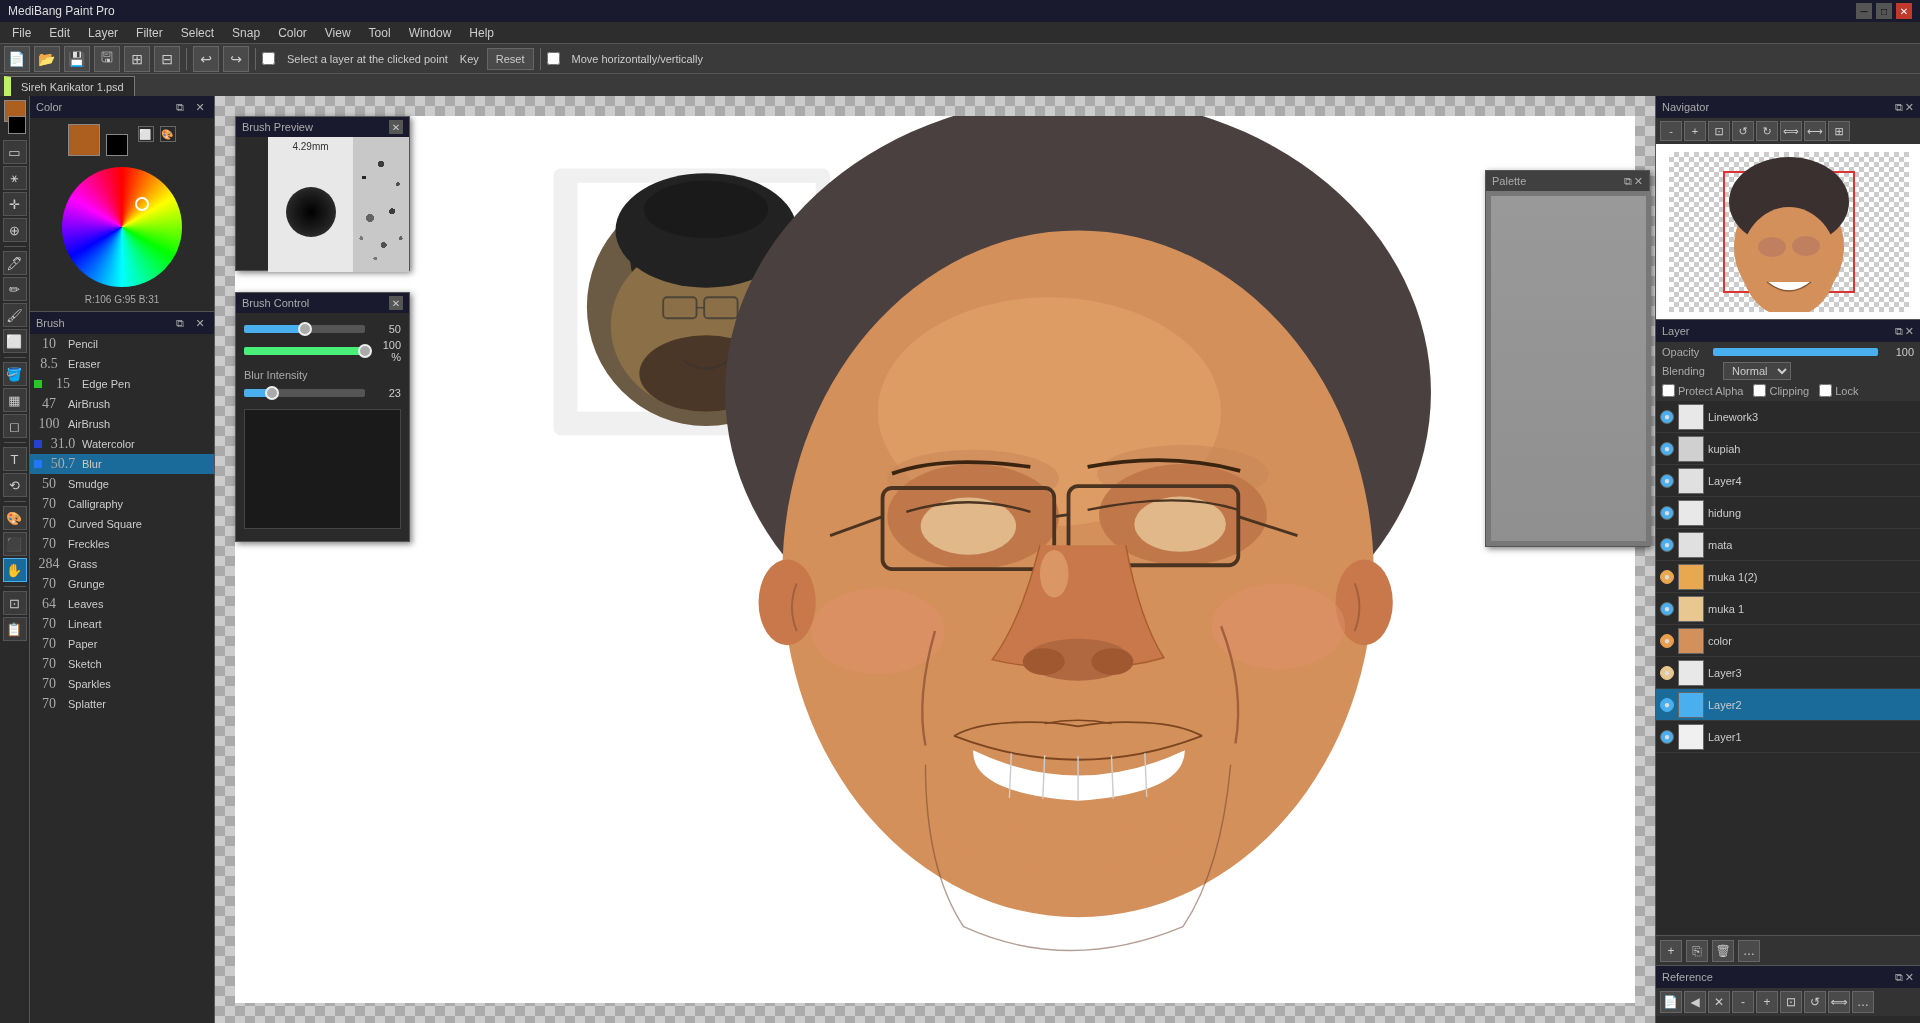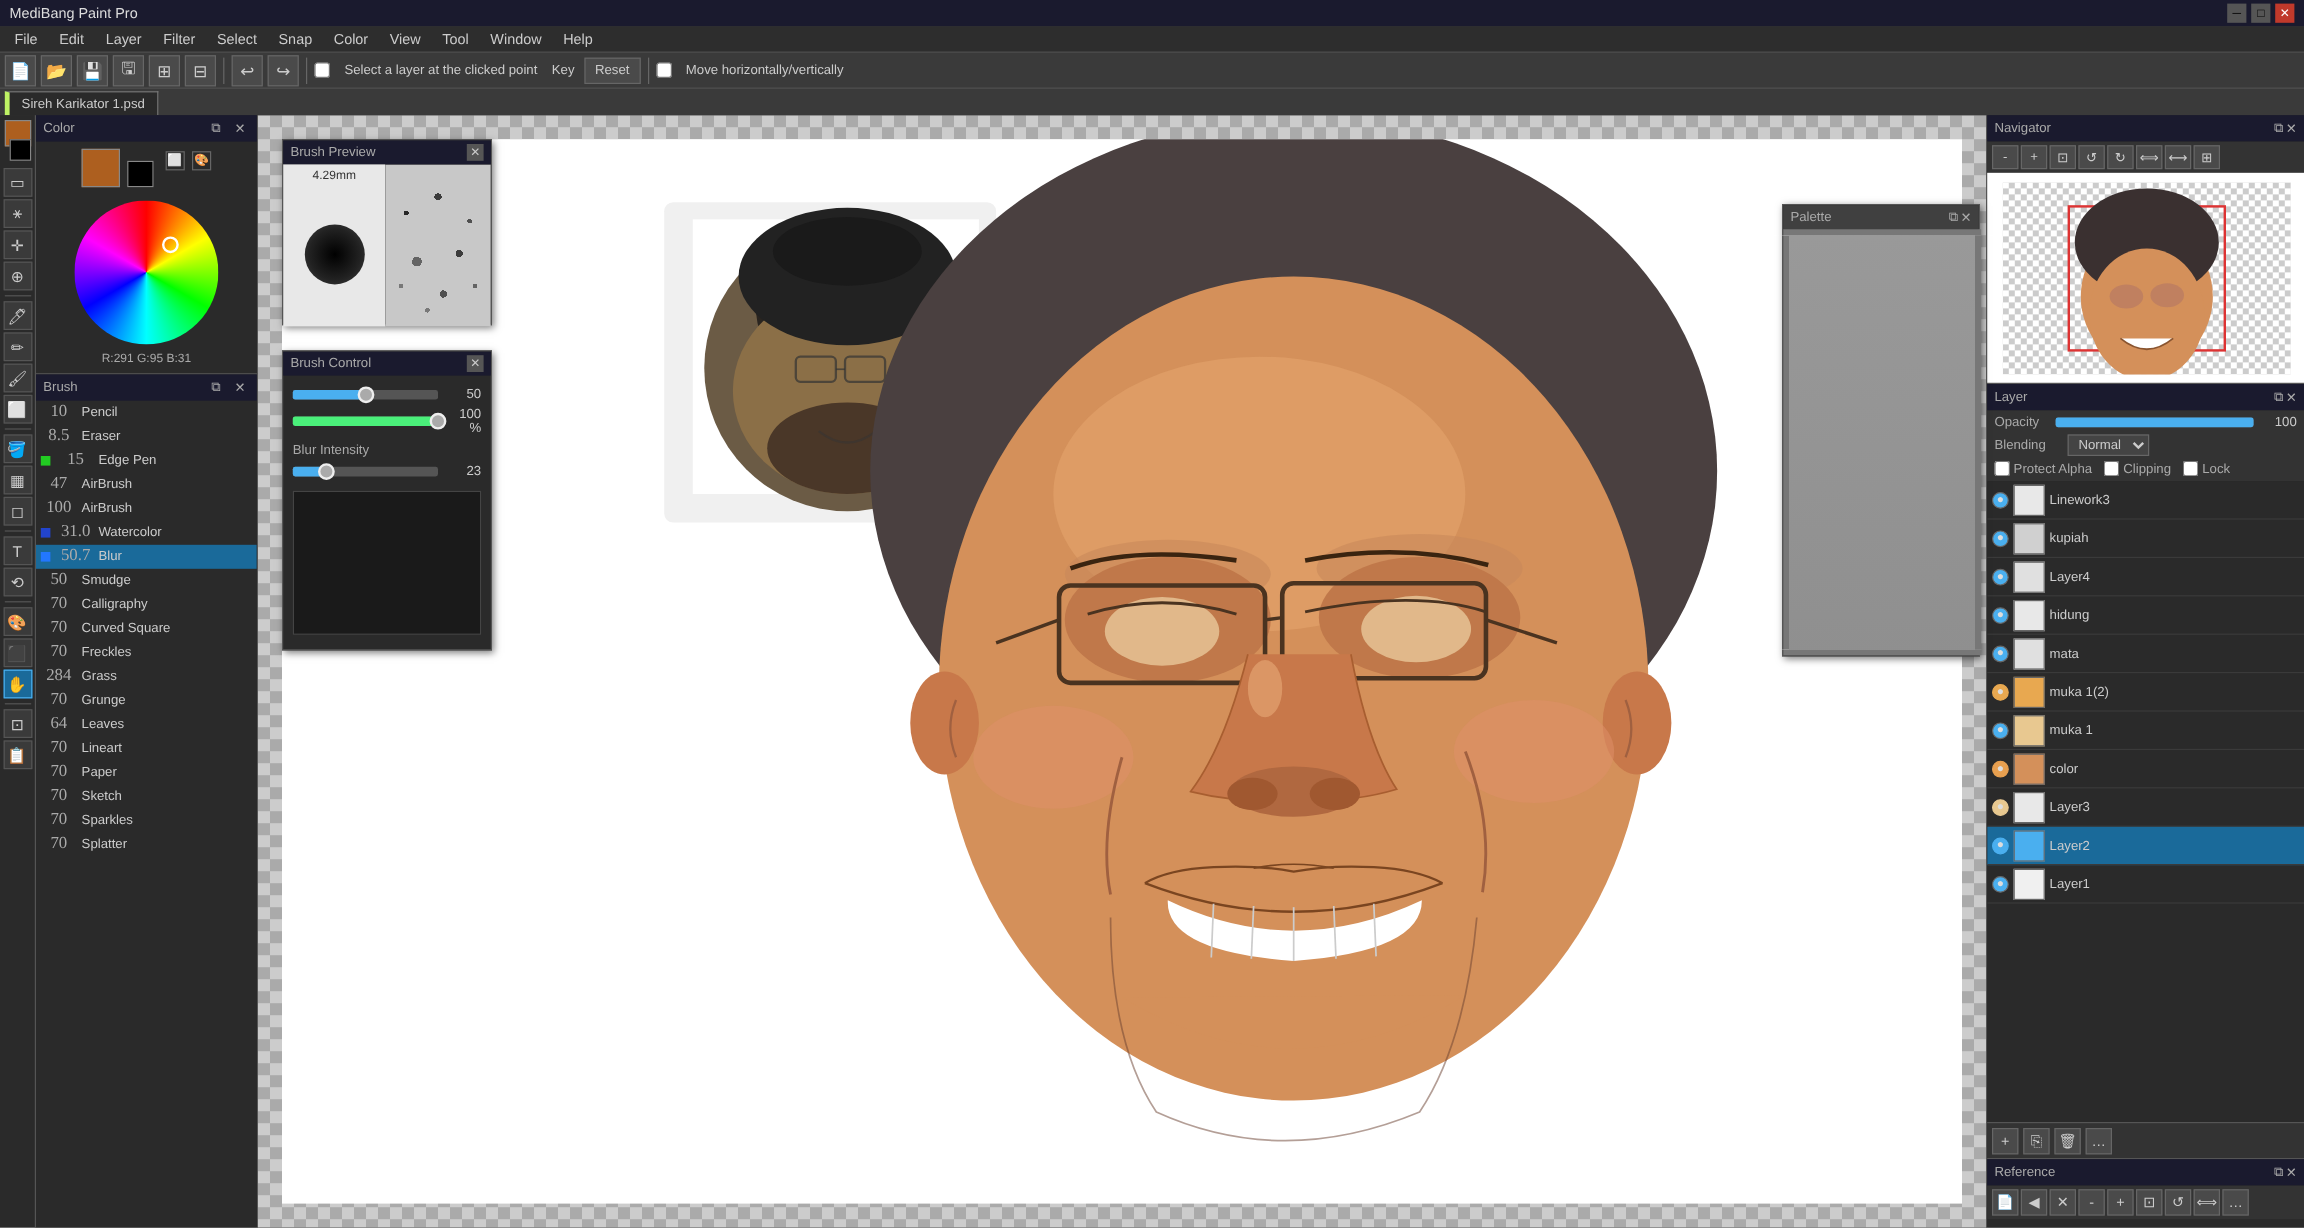--- a/index.html
+++ b/index.html
@@ -101,21 +101,21 @@
     
     .brush-ctrl-row { display: flex; align-items: center; padding: 2px 8px; gap: 6px; }
     .brush-ctrl-slider { flex: 1; height: 8px; background: #555; border-radius: 2px; position: relative; cursor: pointer; }
     .brush-ctrl-fill-blue { height: 100%; background: #4aafef; border-radius: 2px; }
     .brush-ctrl-fill-green { height: 100%; background: #4aef7a; border-radius: 2px; }
     .brush-ctrl-val { width: 30px; text-align: right; font-size: 11px; color: #ccc; }
     .brush-ctrl-knob { width: 14px; height: 14px; border-radius: 50%; background: #aaa; border: 2px solid #eee; position: absolute; top: -3px; cursor: pointer; }
 
     
     #tab-bar { height: 22px; background: #3a3a3a; display: flex; align-items: flex-end; padding: 0 4px; }
-    .tab-item { height: 20px; padding: 0 10px; background: #555; border-top: 1px solid #777; border-left: 4px solid #bef264; border-right: 1px solid #777; font-size: 11px; color: #ccc; display: flex; align-items: center; cursor: pointer; }
+    .tab-item { height: 20px; padding: 0 10px; background: #555; border-top: 1px solid #777; border-left: 7px solid #bef264; border-right: 1px solid #777; font-size: 11px; color: #ccc; display: flex; align-items: center; cursor: pointer; }
     .tab-item.active { background: #2a2a2a; }
 
     
     ::-webkit-scrollbar { width: 8px; }
     ::-webkit-scrollbar-track { background: #2a2a2a; }
     ::-webkit-scrollbar-thumb { background: #555; border-radius: 4px; }
   </style>
 </head>
 <body>
 
@@ -228,21 +228,21 @@
             <foreignObject x="5" y="5" width="120" height="120">
               <div xmlns="http://www.w3.org/1999/xhtml" style="width:120px;height:120px;border-radius:60px;background:conic-gradient(red,yellow,lime,cyan,blue,magenta,red);"></div>
             </foreignObject>
 
             <circle cx="65" cy="65" r="42" fill="rgba(0,0,0,0.0)" stroke="none"></circle>
 
             <circle cx="85" cy="42" r="6" fill="none" stroke="white" stroke-width="2"></circle>
           </svg>
         </div>
         <div style="font-size:10px;color:#aaa;margin-top:2px;">
-          R:<span>291</span>
+          R:<span>106</span>
           G:<span>95</span>
           B:<span>31</span>
         </div>
       </div>
     </div>
 
     <div id="brush-panel-inner" style="flex:1;display:flex;flex-direction:column;border-top:1px solid #555;">
       <div class="panel-header">
         <span>Brush</span>
         <div class="panel-header-icons">
@@ -435,21 +435,21 @@
 
         <ellipse cx="625" cy="480" rx="15" ry="25" fill="#e8aa78" opacity="0.6"></ellipse>
       </svg>
     </div>
 
     <div class="float-panel" style="position:absolute;top:20px;left:20px;width:175px;height:155px;">
       <div class="float-panel-header">
         <span>Brush Preview</span>
         <button class="float-panel-close">✕</button>
       </div>
-      <div style="display:flex;height:135px;">
+      <div style="display:flex;height:135px;padding-left:32px;">
 
         <div style="width:85px;background:#e8e8e8;display:flex;flex-direction:column;align-items:center;justify-content:flex-start;padding:4px 2px;">
           <div style="font-size:10px;color:#333;margin-bottom:4px;text-align:center;">4.29mm</div>
           <div style="width:50px;height:50px;border-radius:50%;background:radial-gradient(circle, #000 0%, #222 60%, #444 100%);margin:auto;"></div>
         </div>
 
         <div style="flex:1;background:#ccc;position:relative;overflow:hidden;">
 
           <div style="width:100%;height:100%;background:
             radial-gradient(circle at 20% 30%, rgba(0,0,0,0.8) 2px, transparent 2px),

